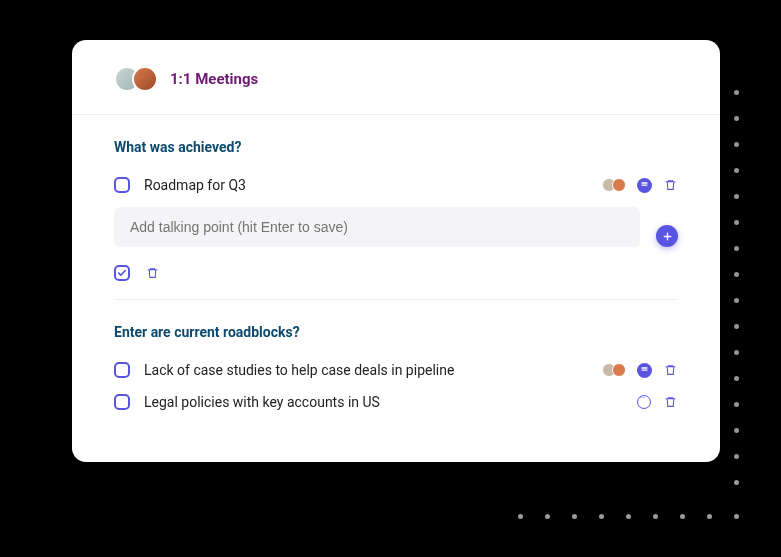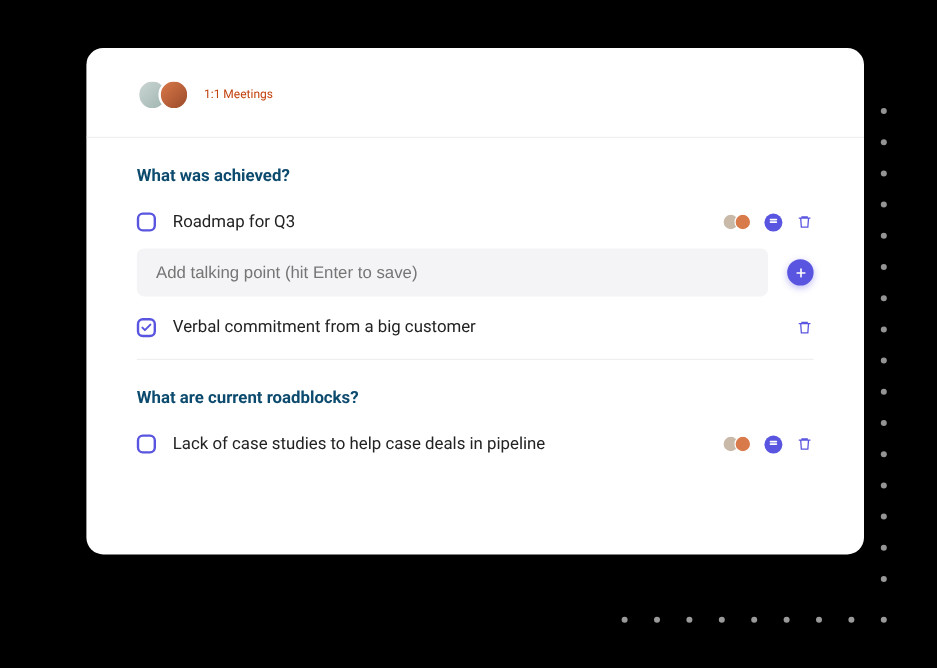--- a/index.html
+++ b/index.html
@@ -57,23 +57,23 @@
   }
   .avatar {
     width: 26px;
     height: 26px;
     border-radius: 50%;
     border: 2px solid #fff;
     display: inline-block;
   }
   .avatar + .avatar { margin-left: -8px; }
   .title {
-    font-size: 10px;
-    font-weight: 400;
-    color: #c2410c;
+    font-size: 15px;
+    font-weight: 700;
+    color: #701a75;
   }
   .section {
     padding: 0 42px;
   }
   .section-title {
     font-size: 14px;
     font-weight: 700;
     color: #0c4a6e;
     padding: 24px 0 14px 0;
   }
@@ -154,21 +154,21 @@
     color: #5a55e0;
     font-size: 9px;
     position: absolute;
     left: 1px;
     top: -3px;
     letter-spacing: -0.5px;
   }
   .trash-icon svg { width: 13px; height: 14px; }
   .input-row {
     display: flex;
-    align-items: center;
+    align-items: flex-end;
     gap: 16px;
     margin: 6px 0 10px 0;
   }
   .input-box {
     flex: 1;
     background: #f4f4f6;
     border-radius: 6px;
     padding: 12px 16px;
     font-size: 14px;
     color: #9b9ba5;
@@ -266,50 +266,63 @@
           </svg>
       </div>
     </div>
 
     <div class="item-row">
       <div class="checkbox checked">
         <svg viewBox="0 0 24 24" fill="none" stroke="#5a55e0" stroke-width="4" stroke-linecap="round" stroke-linejoin="round">
             <polyline points="20 6 9 17 4 12"></polyline>
           </svg>
       </div>
-      <div class="item-text">Verbal commitment from a big customer</div>
       <div class="item-actions">
         <div class="icon-btn trash-icon">
           <svg viewBox="0 0 24 24" fill="none" stroke="#5a55e0" stroke-width="2">
               <path d="M3 6h18M8 6V4h8v2M6 6l1 14h10l1-14"></path>
             </svg>
         </div>
       </div>
     </div>
 
     <hr class="divider">
   </div>
 
   <div class="section">
-    <div class="section-title">What are current roadblocks?</div>
+    <div class="section-title">Enter are current roadblocks?</div>
 
     <div class="item-row">
       <div class="checkbox"></div>
       <div class="item-text">Lack of case studies to help case deals in pipeline</div>
       <div class="item-actions">
         <div class="mini-avatars">
           <span class="mini-avatar" style="background:#c9b9a8;"></span>
           <span class="mini-avatar" style="background:#d97a4a;"></span>
         </div>
         <div class="icon-btn">
             <div class="comment-icon"></div>
           </div>
         <div class="icon-btn trash-icon">
           <svg viewBox="0 0 24 24" fill="none" stroke="#5a55e0" stroke-width="2">
               <path d="M3 6h18M8 6V4h8v2M6 6l1 14h10l1-14"></path>
             </svg>
         </div>
       </div>
     </div>
 
+    <div class="item-row">
+      <div class="checkbox"></div>
+      <div class="item-text">Legal policies with key accounts in US</div>
+      <div class="item-actions">
+        <div class="icon-btn">
+            <div class="comment-icon-outline"></div>
+          </div>
+        <div class="icon-btn trash-icon">
+          <svg viewBox="0 0 24 24" fill="none" stroke="#5a55e0" stroke-width="2">
+              <path d="M3 6h18M8 6V4h8v2M6 6l1 14h10l1-14"></path>
+            </svg>
+        </div>
+      </div>
+    </div>
   </div>
 
 </div>
 
 </body></html>

